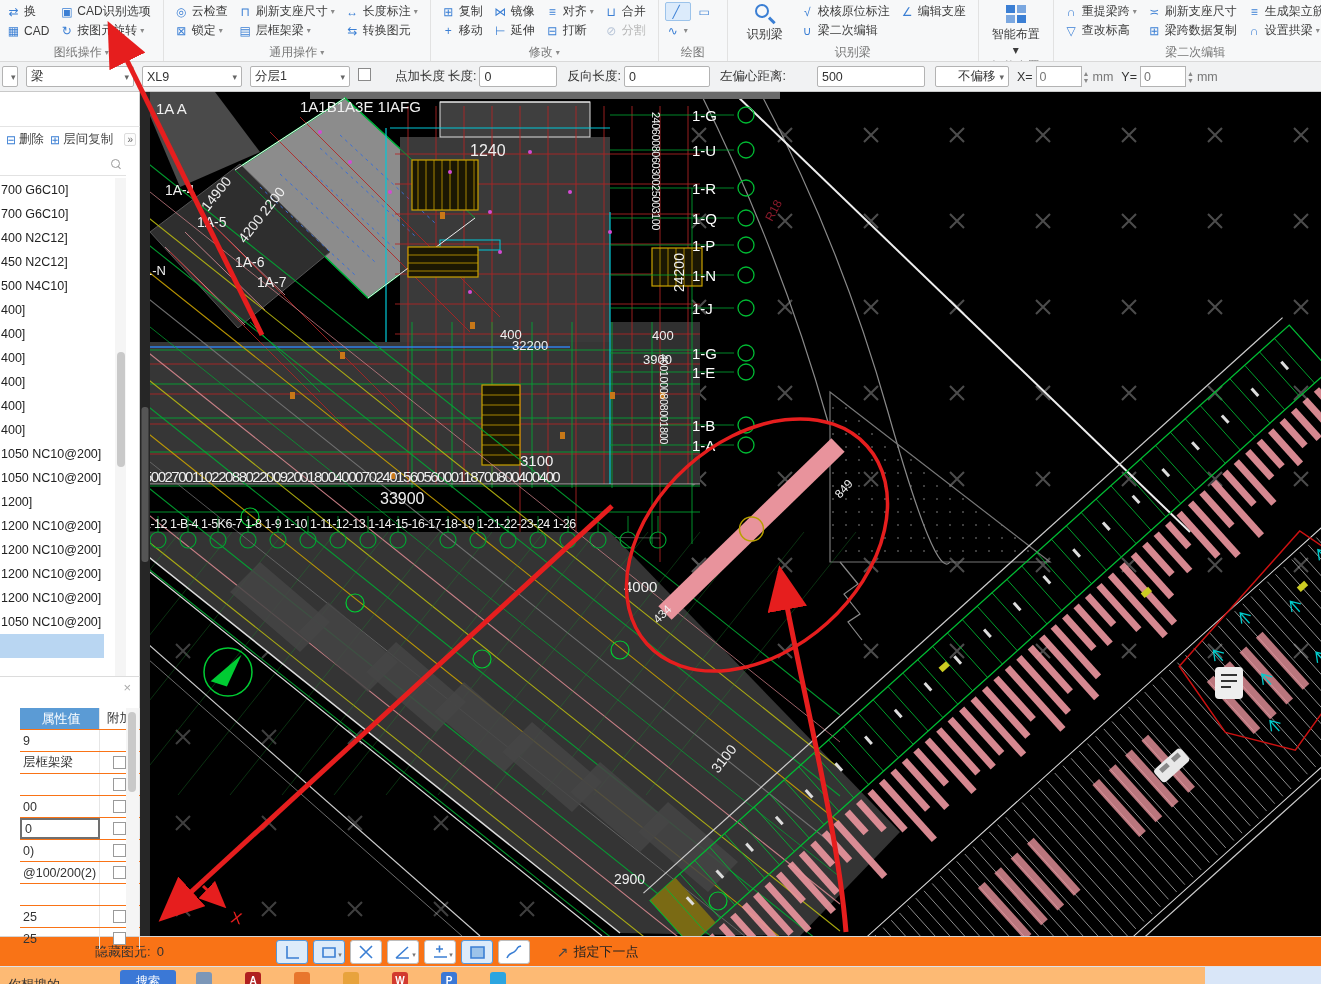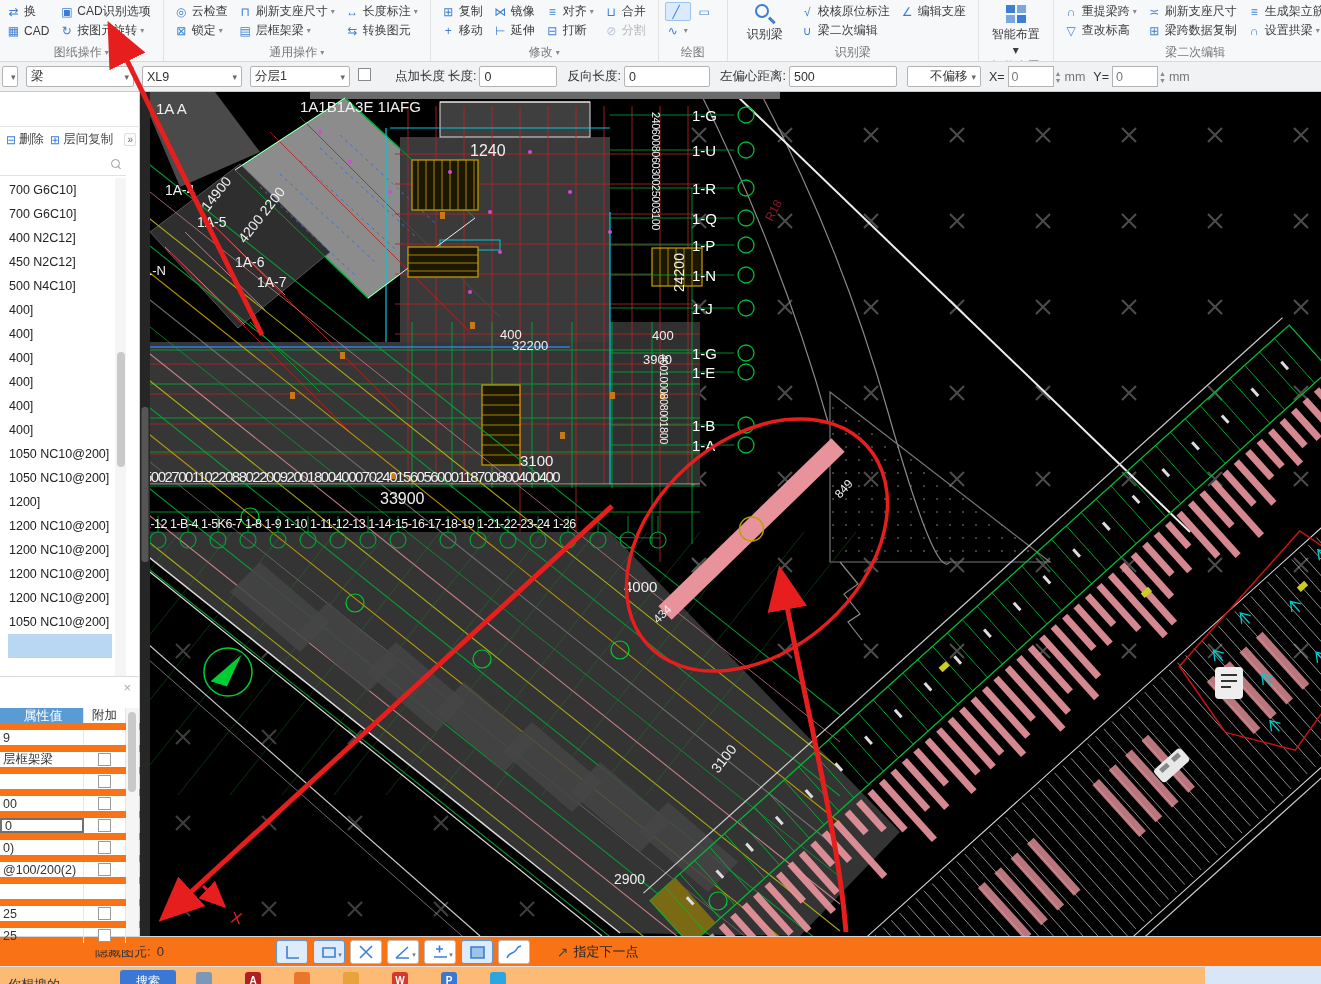--- a/index.html
+++ b/index.html
@@ -57,31 +57,31 @@
   .sbbtn .ig { color:#3b7fd4; margin-right:3px; font-size:12px; }
   .sbexpand { margin-left:auto; margin-right:4px; color:#666; font-size:10px;
     border:1px solid #ddd; border-radius:2px; padding:0 2px; background:#fcfcfc; }
   .sbsearch { position:absolute; top:62px; left:0; width:126px; height:22px;
     border-bottom:1px solid #e2e2e2; }
   .mag { position:absolute; right:6px; top:5px; width:9px; height:9px; }
   .mag::before { content:""; position:absolute; width:7px; height:7px;
     border:1.4px solid #9a9a9a; border-radius:50%; }
   .mag::after { content:""; position:absolute; width:4px; height:1.4px;
     background:#9a9a9a; transform:rotate(45deg); left:6px; top:8px; }
-  #sblist { position:absolute; top:86px; left:8px; width:126px; }
+  #sblist { position:absolute; top:86px; left:0; width:126px; }
   .sbitem { height:24px; line-height:24px; font-size:12.5px; color:#222;
     white-space:nowrap; overflow:hidden; padding-left:1px; }
   .sbitem.sel { background:#b9d6f2; width:104px; }
   .sbscroll { position:absolute; right:13px; top:86px; width:11px; height:498px;
     background:#f5f5f5; }
   .sbthumb { position:absolute; left:1.5px; width:8px; border-radius:4px; background:#c9c9c9; }
   .pp-sep { position:absolute; top:584px; left:0; width:140px; border-top:1px solid #dcdcdc; }
   .pp-close { position:absolute; top:588px; right:8px; color:#aaa; font-size:13px; }
   #pptable { position:absolute; top:616px; left:0; width:140px; font-size:12.5px; }
-  .pprow { display:flex; height:22px; border-bottom:7px solid #f97316; }
+  .pprow { display:flex; height:22px; border-bottom:1px solid #f97316;margin-left:20px; }
   .ppv { width:84px; display:flex; align-items:center; padding-left:3px; color:#333;
     white-space:nowrap; overflow:hidden; border-right:1px solid #e6e6e6; }
   .ppv.hdr { background:#5b9bd5; color:#fff; justify-content:center; font-size:13px; }
   .ppa { width:42px; display:flex; align-items:center; justify-content:center;
     border-right:1px solid #e6e6e6; color:#333; }
   .ppchk { width:13px; height:13px; border:1px solid #9a9a9a; background:#fff; }
   .ppv.selcell { border:2px solid #707070; }
   .ppscroll { position:absolute; right:0; top:616px; width:13px; height:228px; background:#f5f5f5; }
 
   #canvaswrap { position:relative; width:1181px; height:844px; background:#000; overflow:hidden; }
@@ -386,21 +386,21 @@
       </div>
       <div style="display: flex; align-items: flex-start;  gap: 20px;">
         <span class="ochk"></span>
         <span class="olabel">点加长度</span>
       </div>
       <span class="olabel">长度:</span>
       <div class="oinput" style="width: 78px;">0</div>
       <span class="olabel">反向长度:</span>
       <div class="oinput" style="width: 86px;">0</div>
       <span class="olabel">左偏心距离:</span>
-      <div class="oinput" style="width: 108px;">500</div>
+      <div class="oinput" style="width: 108px; margin-left: 28px;">500</div>
       <div class="osel" style="width: 74px; justify-content: flex-end;">
         <span>不偏移</span>
         <span class="sc">▾</span>
       </div>
       <span class="olabel">X=</span>
       <div class="spinbox">0</div>
       <div class="ospin">▲<br>▼</div>
       <span class="olabel" style="color: rgb(119, 119, 119); margin-right: 8px;">mm</span>
       <span class="olabel">Y=</span>
       <div class="spinbox">0</div>

